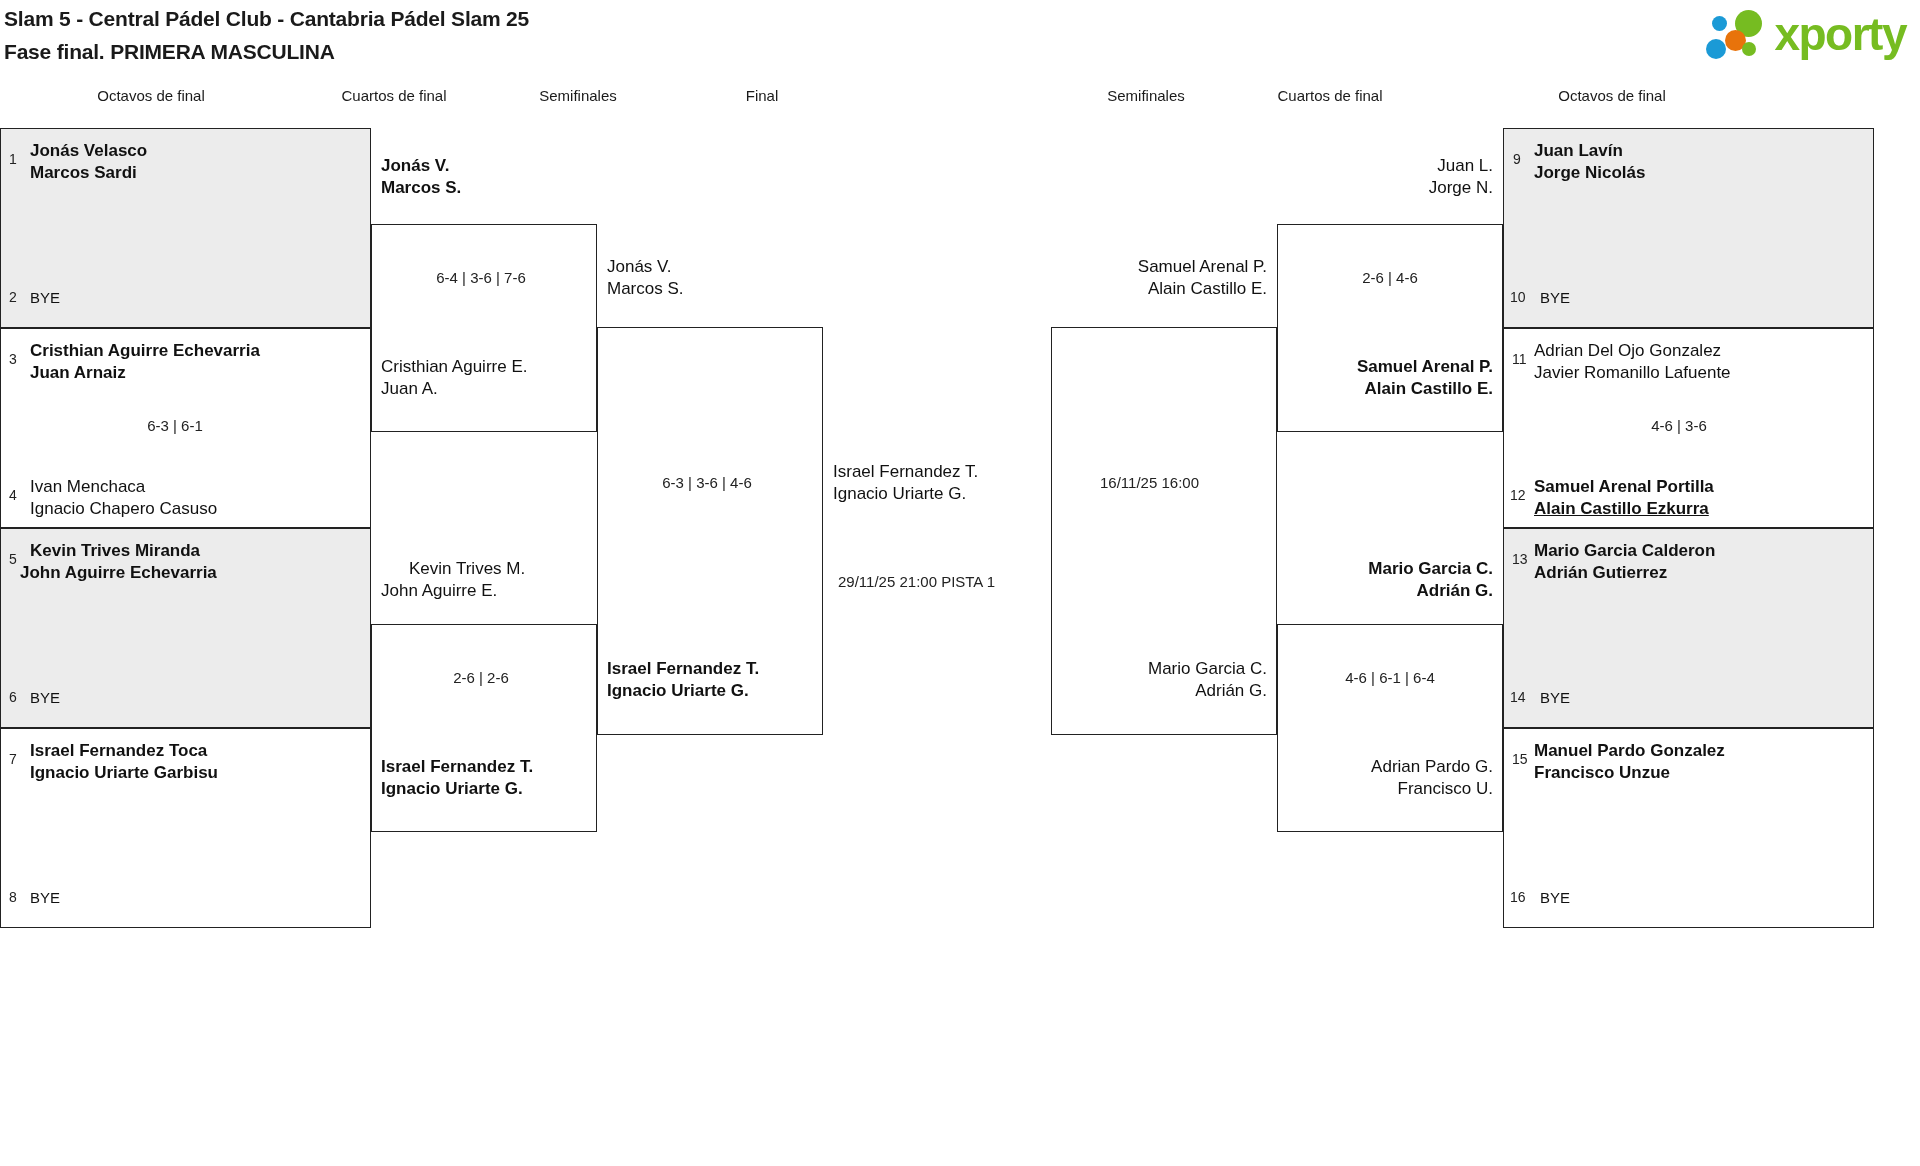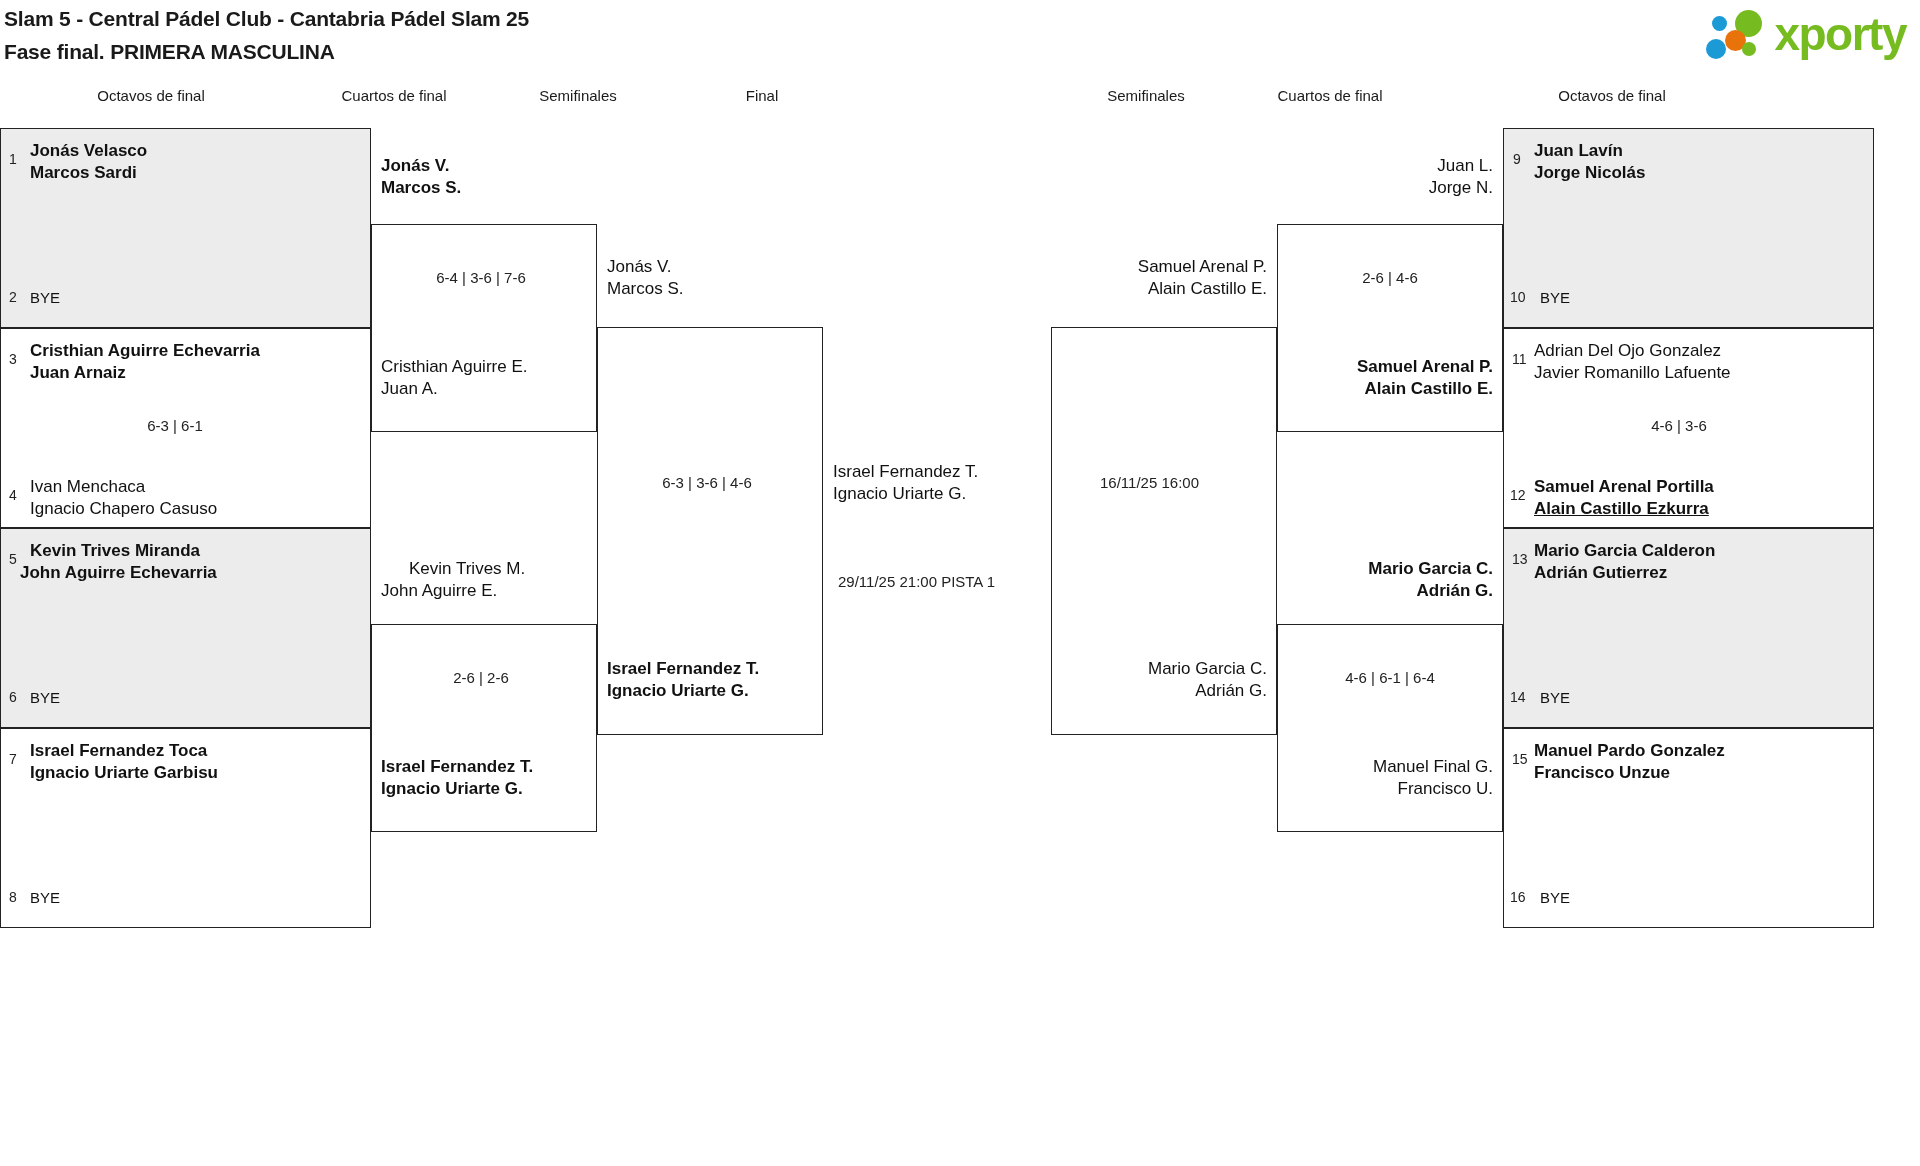--- a/index.html
+++ b/index.html
@@ -164,21 +164,21 @@
 
   <div class="team r" style="left:1267px; top:156px; width:226px;">Juan L.</div>
   <div class="team r" style="left:1267px; top:178px; width:226px;">Jorge N.</div>
   <div class="score" style="left:1290px; top:268px; width:200px;">2-6 | 4-6</div>
   <div class="team win r" style="left:1267px; top:357px; width:226px;">Samuel Arenal P.</div>
   <div class="team win r" style="left:1267px; top:379px; width:226px;">Alain Castillo E.</div>
 
   <div class="team win r" style="left:1267px; top:559px; width:226px;">Mario Garcia C.</div>
   <div class="team win r" style="left:1267px; top:581px; width:226px;">Adrián G.</div>
   <div class="score" style="left:1290px; top:668px; width:200px;">4-6 | 6-1 | 6-4</div>
-  <div class="team r" style="left:1267px; top:757px; width:226px;">Manuel Final G.</div>
+  <div class="team r" style="left:1267px; top:757px; width:226px;">Adrian Pardo G.</div>
   <div class="team r" style="left:1267px; top:779px; width:226px;">Francisco U.</div>
 
   <div class="box shaded" style="left:1503px; top:128px; width:371px; height:200px;"></div>
   <div class="box plain" style="left:1503px; top:328px; width:371px; height:200px;"></div>
   <div class="box shaded" style="left:1503px; top:528px; width:371px; height:200px;"></div>
   <div class="box plain" style="left:1503px; top:728px; width:371px; height:200px;"></div>
 
   <div class="seed" style="left:1513px; top:151px;">9</div>
   <div class="team win" style="left:1534px; top:141px;">Juan Lavín</div>
   <div class="team win" style="left:1534px; top:163px;">Jorge Nicolás</div>

